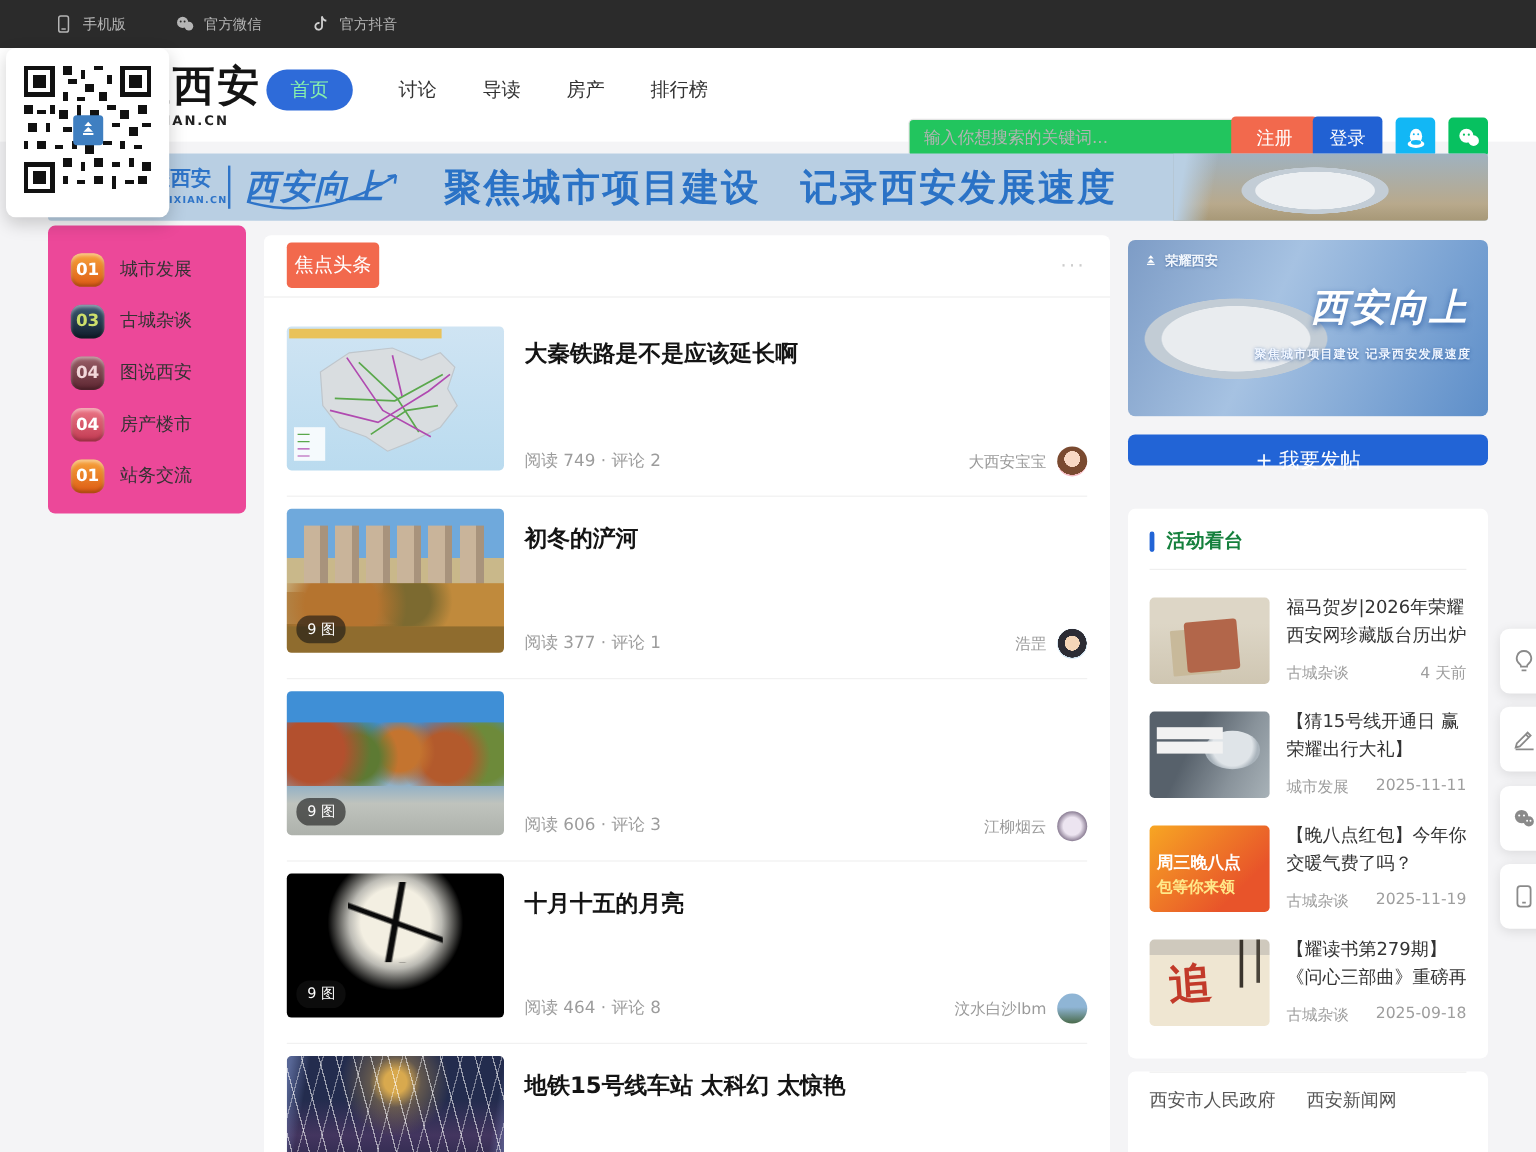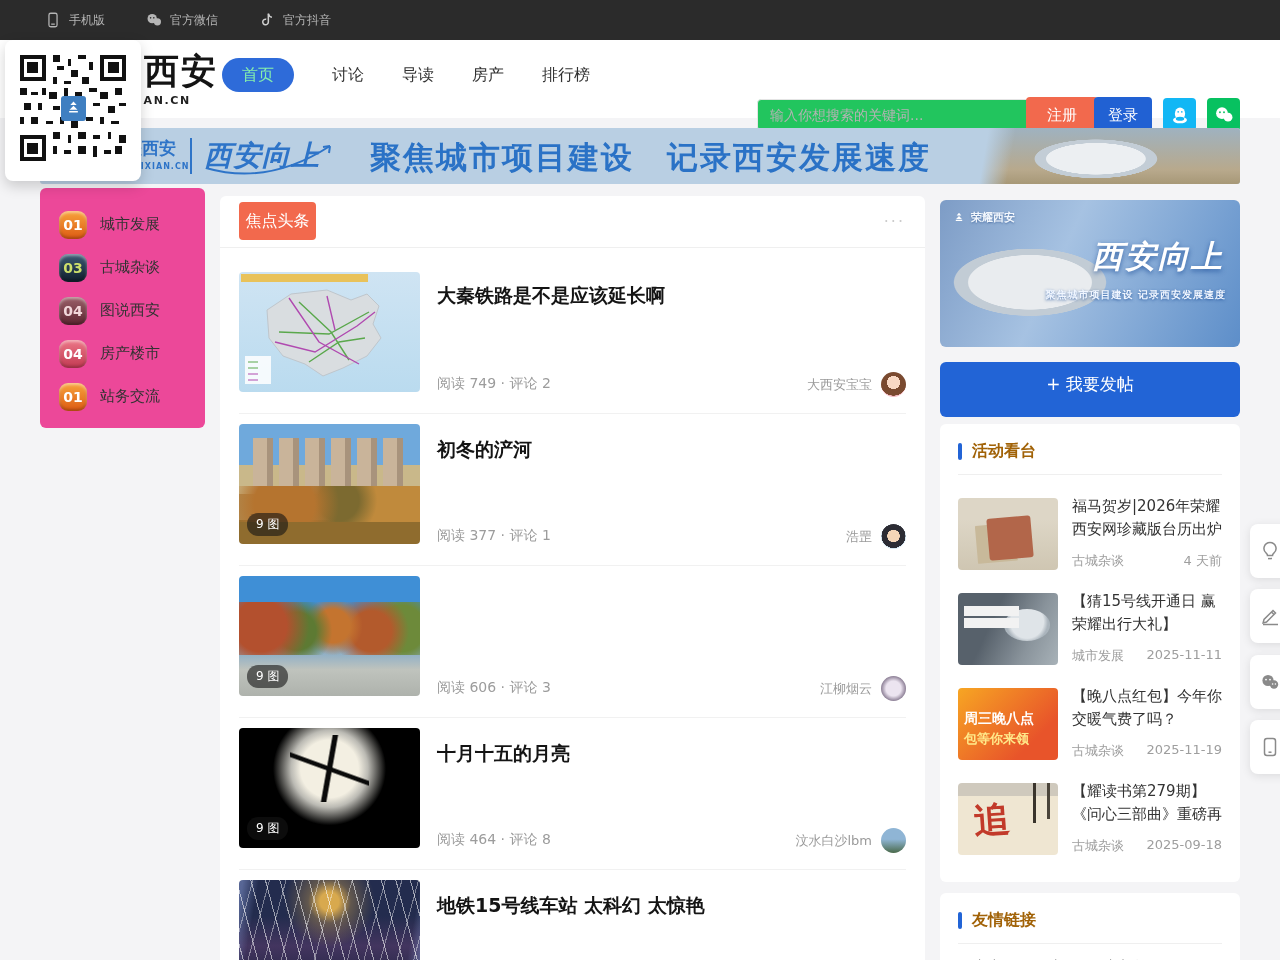--- a/index.html
+++ b/index.html
@@ -132,29 +132,29 @@
   .rbanner { position:absolute; left:940px; top:200px; width:300px; height:147px; border-radius:6px; overflow:hidden; cursor:pointer;
     background:
       radial-gradient(ellipse 118px 52px at 30% 56%, #e9ecef 0 52%, #c2ccd5 53% 64%, rgba(0,0,0,0) 65%),
       linear-gradient(115deg,#7d9cc6 0%,#a6c2e2 40%,#5d8ec9 100%); }
   .rbanner .rlogo { position:absolute; left:12px; top:10px; display:flex; gap:5px; align-items:center;
     color:#f2f7fd; font-size:11px; font-weight:bold; text-shadow:0 1px 2px rgba(40,80,140,.6); }
   .rbanner .rtitle { position:absolute; right:16px; top:36px; font-size:31px; font-weight:900; font-style:italic;
     color:#fff; letter-spacing:2px; text-shadow:0 2px 5px rgba(25,75,150,.75); }
   .rbanner .rsub { position:absolute; right:14px; top:88px; font-size:10px; font-weight:bold; color:#f0f6ff;
     letter-spacing:1px; text-shadow:0 1px 3px rgba(25,75,150,.8); }
-  .post-btn { position:absolute; left:940px; top:362px; width:300px; height:55px; background:#2264d6; color:#fff;
+  .post-btn { position:absolute; left:940px; top:362px; width:300px; height:26px; background:#2264d6; color:#fff;
     border-radius:6px; font-size:17px; text-align:center; line-height:44px; cursor:pointer; }
 
   .panel { position:absolute; left:940px; width:300px; background:#fff; border-radius:6px; }
   .panel.activity { top:424px; height:458px; }
   .panel.links { top:893px; height:130px; }
   .p-head { display:flex; align-items:center; gap:10px; padding:17px 18px 12px; }
   .p-bar { width:4px; height:17px; background:#2264d6; border-radius:2px; }
-  .p-title { font-size:16px; font-weight:bold; color:#a16207; }
+  .p-title { font-size:16px; font-weight:bold; color:#15803d; }
   .p-div { height:1px; background:#efefef; margin:0 18px; }
   .act-item { position:relative; height:72px; margin:23px 18px 0; cursor:pointer; }
   .act-item:first-of-type { margin-top:19px; }
   .act-thumb { position:absolute; left:0; top:0; width:100px; height:72px; border-radius:4px; overflow:hidden; }
   .act-txt { position:absolute; left:114px; right:0; top:-3px; }
   .act-title { font-size:15px; color:#333; line-height:23px; max-height:46px; overflow:hidden; }
   .act-meta { position:absolute; left:114px; right:0; bottom:0; font-size:13px; color:#9e9e9e;
     display:flex; justify-content:space-between; }
   .at1 { background:linear-gradient(180deg,#ddd6c6 0 30%,#cfc6b2); }
   .at1 .cal { position:absolute; left:30%; top:26%; width:44%; height:58%; background:#b2664a;
@@ -438,24 +438,20 @@
         <div class="act-title">【耀读书第279期】《问心三部曲》重磅再版</div>
       </div>
     <div class="act-meta">
       <span>古城杂谈</span>
       <span>2025-09-18</span>
     </div>
   </div>
 </div>
 
 <div class="panel links">
-  <div class="p-head">
-    <span class="p-bar"></span>
-    <span class="p-title">友情链接</span>
-  </div>
   <div class="p-div"></div>
   <div class="link-row">
     <span>西安市人民政府</span>
     <span>西安新闻网</span>
   </div>
 </div>
 
 <div class="tool t1">
   <svg width="22" height="22" viewBox="0 0 22 22" fill="none" stroke="#8a8a8a" stroke-width="1.5">
       <path d="M11 2.5a6 6 0 0 0-3.6 10.8c.9.7 1.1 1.5 1.1 2.2h5c0-.7.2-1.5 1.1-2.2A6 6 0 0 0 11 2.5z"></path>

